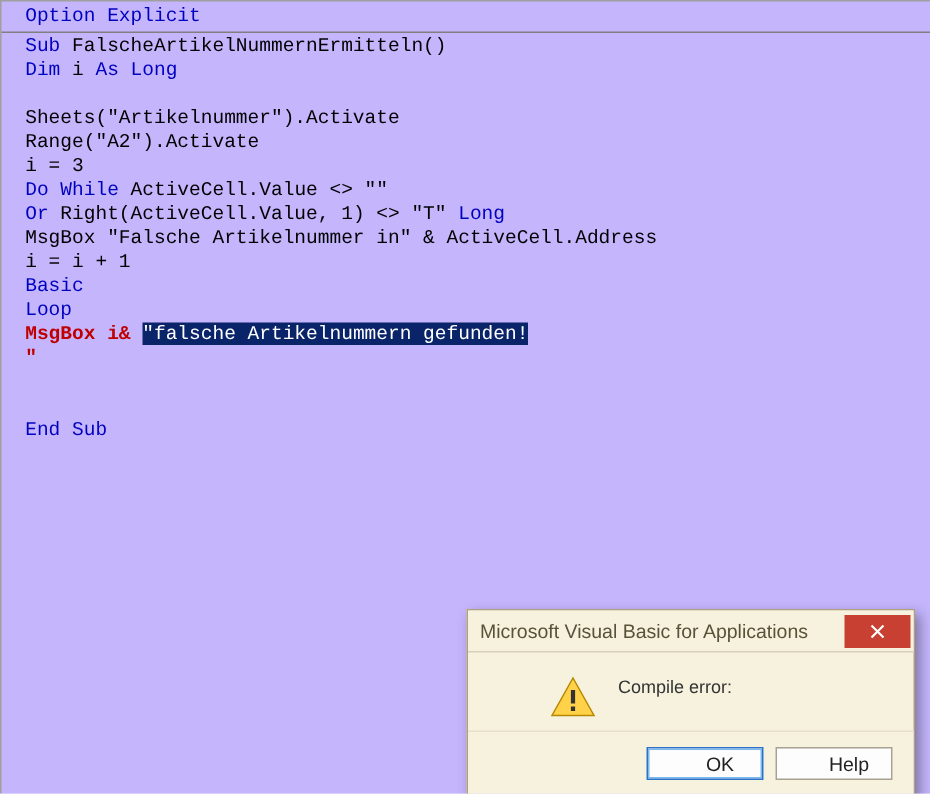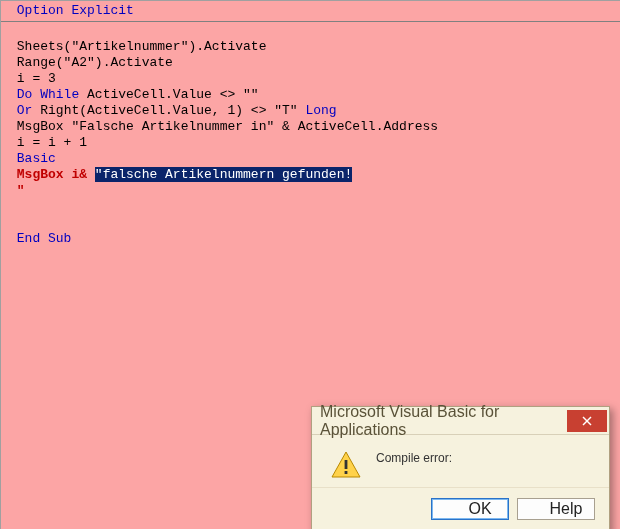--- a/index.html
+++ b/index.html
@@ -11,21 +11,21 @@
     height: 529px;
     position: relative;
     overflow: hidden;
   }
   .code-pane {
     border-left: 1px solid #a0a0a0;
     border-top: 1px solid #a0a0a0;
     padding: 2px 0 0 0;
     width: 100%;
     height: 100%;
-    background: #fca5a5;
+    background: #c4b5fd;
     line-height: 16px;
   }
   .separator-line {
     border-top: 1px solid #808080;
     width: 100%;
     height: 0;
     margin: 2px 0 1px 0;
   }
   .line { white-space: pre; padding-left: 8px; height: 16px; }
   .kw { color: #0000c0; }
@@ -48,87 +48,91 @@
   .dialog-titlebar {
     background: #f6f2de;
     height: 28px;
     display: flex;
     align-items: center;
     justify-content: space-between;
     padding-left: 8px;
     border-bottom: 1px solid #d8d0b8;
   }
   .dialog-title {
-    font-size: 16px;
+    font-size: 13px;
     color: #5a5238;
   }
   .dialog-close {
     width: 44px;
     height: 22px;
     background: #c84031;
     color: #fff;
     display: flex;
     align-items: center;
     justify-content: center;
     font-size: 12px;
     margin-right: 2px;
     margin-top: 0;
   }
   .dialog-close svg { width: 10px; height: 10px; }
   .dialog-body {
     display: flex;
     padding: 14px 14px 6px 18px;
     gap: 14px;
     align-items: flex-start;
+    margin-left: 36px;
   }
   .warn-icon { width: 32px; height: 32px; flex-shrink: 0; }
   .dialog-text { font-size: 12px; color: #333; line-height: 18px; }
   .dialog-text .l1 { margin-bottom: 4px; }
   .dialog-buttons {
     display: flex;
     justify-content: flex-end;
     gap: 8px;
     padding: 10px 14px 14px 14px;
     background: #f6f2de;
     border-top: 1px solid #e8e0c8;
   }
   .dialog-btn {
     min-width: 78px;
     height: 22px;
     background: #fdfdfd;
     border: 1px solid #a8a090;
-    font-size: 16px;
+    font-size: 13px;
     font-family: "Segoe UI", Tahoma, sans-serif;
     color: #222;
     display: flex;
     align-items: center;
     justify-content: center;
     cursor: pointer;
     padding-left: 20px;
   }
   .dialog-btn.primary {
     border: 1px solid #2a72c8;
     box-shadow: inset 0 0 0 1px #7cb8f0;
   }
 </style>
 </head>
 <body>
 
 <div class="code-pane">
   <div class="line"> <span class="kw">Option Explicit</span></div>
   <div class="separator-line"></div>
+  <div class="line"> <span class="kw">Sub</span><span class="txt"> FalscheArtikelNummernErmitteln()</span></div>
+  <div class="line"> <span class="kw">Dim</span><span class="txt"> i </span><span class="kw">As Long</span></div>
   <div class="blank"></div>
   <div class="line"> <span class="txt">Sheets("Artikelnummer").Activate</span></div>
   <div class="line"> <span class="txt">Range("A2").Activate</span></div>
   <div class="line"> <span class="txt">i = 3</span></div>
   <div class="line"> <span class="kw">Do While</span><span class="txt"> ActiveCell.Value &lt;&gt; ""</span></div>
   <div class="line"> <span class="kw">Or</span><span class="txt"> Right(ActiveCell.Value, 1) &lt;&gt; "T" </span><span class="kw">Long</span></div>
   <div class="line"> <span class="txt">MsgBox "Falsche Artikelnummer in" &amp; ActiveCell.Address</span></div>
   <div class="line"> <span class="txt">i = i + 1</span></div>
   <div class="line"> <span class="kw">Basic</span></div>
+  <div class="line"> <span class="kw">Loop</span></div>
   <div class="line"> <span class="err">MsgBox i&amp; </span><span class="sel">"falsche Artikelnummern gefunden!</span></div>
   <div class="line"> <span class="err">"</span></div>
   <div class="blank"></div>
   <div class="blank"></div>
   <div class="line"> <span class="kw">End Sub</span></div>
 </div>
 
 <div class="dialog">
   <div class="dialog-titlebar">
     <span class="dialog-title">Microsoft Visual Basic for Applications</span>

